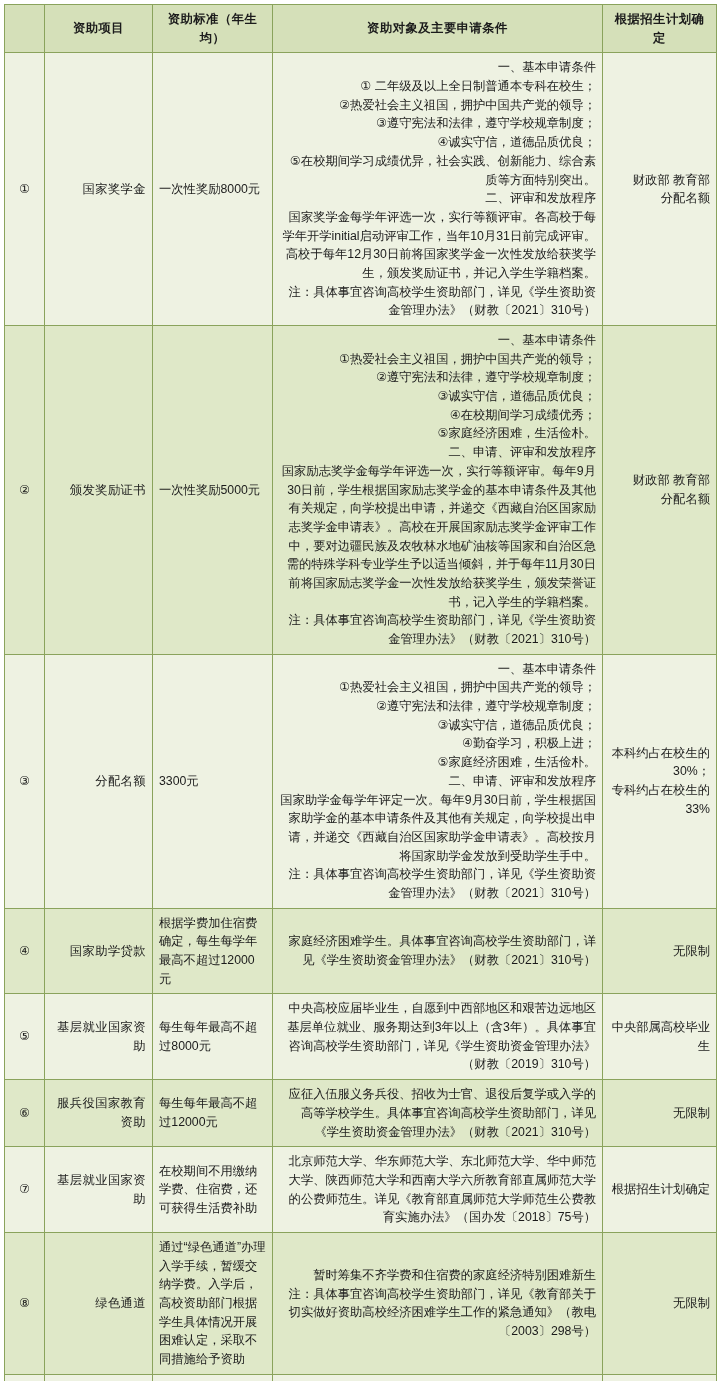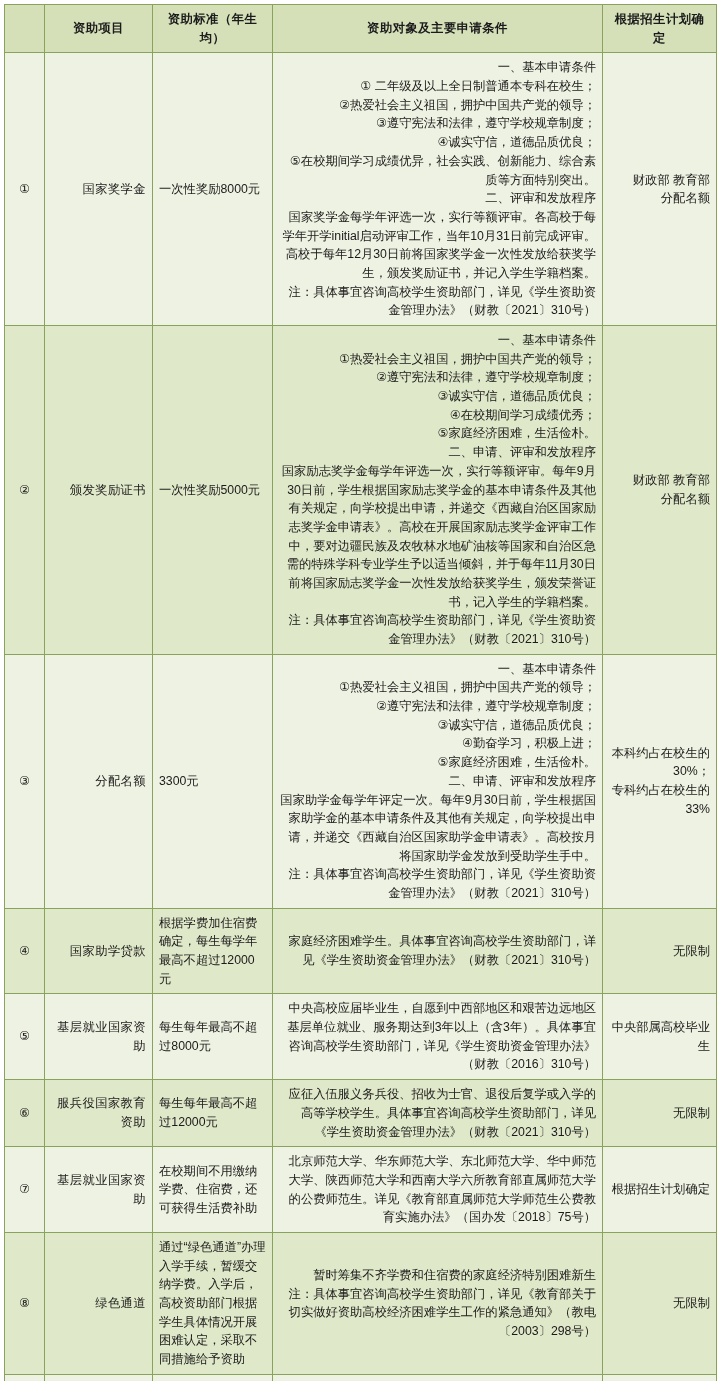--- a/index.html
+++ b/index.html
@@ -148,21 +148,21 @@
         <td class="idx">④</td>
         <td class="name">国家助学贷款</td>
         <td class="std">根据学费加住宿费确定，每生每学年最高不超过12000元</td>
         <td class="cond">家庭经济困难学生。具体事宜咨询高校学生资助部门，详见《学生资助资金管理办法》（财教〔2021〕310号）</td>
         <td class="num">无限制</td>
       </tr>
       <tr class="row-odd">
         <td class="idx">⑤</td>
         <td class="name">基层就业国家资助</td>
         <td class="std">每生每年最高不超过8000元</td>
-        <td class="cond">中央高校应届毕业生，自愿到中西部地区和艰苦边远地区基层单位就业、服务期达到3年以上（含3年）。具体事宜咨询高校学生资助部门，详见《学生资助资金管理办法》（财教〔2016〕310号）</td>
+        <td class="cond">中央高校应届毕业生，自愿到中西部地区和艰苦边远地区基层单位就业、服务期达到3年以上（含3年）。具体事宜咨询高校学生资助部门，详见《学生资助资金管理办法》（财教〔2019〕310号）</td>
         <td class="num">中央部属高校毕业生</td>
       </tr>
       <tr class="row-even">
         <td class="idx">⑥</td>
         <td class="name">服兵役国家教育资助</td>
         <td class="std">每生每年最高不超过12000元</td>
         <td class="cond">应征入伍服义务兵役、招收为士官、退役后复学或入学的高等学校学生。具体事宜咨询高校学生资助部门，详见《学生资助资金管理办法》（财教〔2021〕310号）</td>
         <td class="num">无限制</td>
       </tr>
       <tr class="row-odd">

